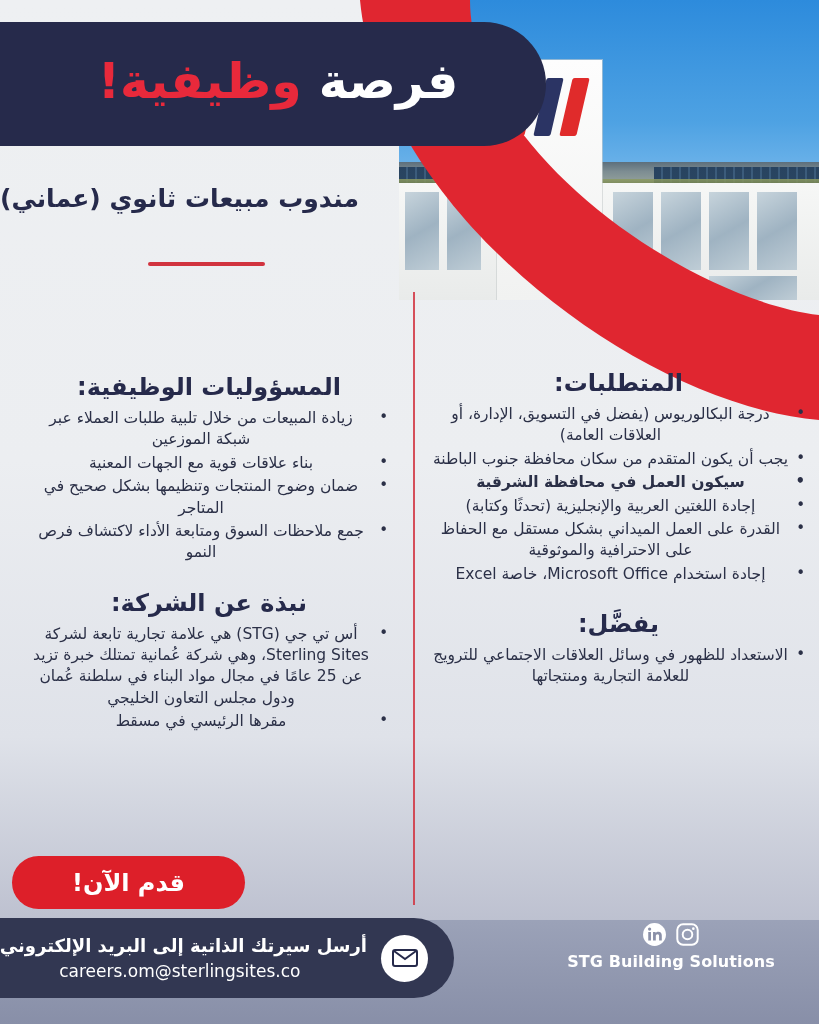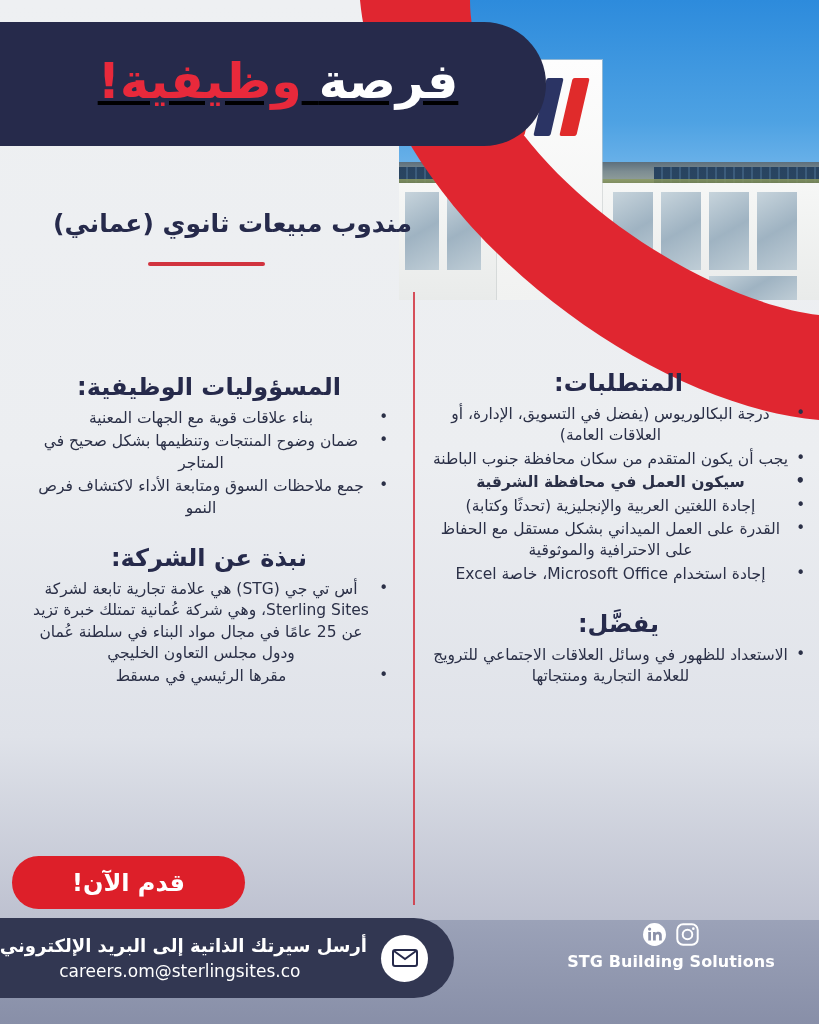--- a/index.html
+++ b/index.html
@@ -59,29 +59,28 @@
     background:#262a4b;
     border-radius:0 62px 62px 0;
     display:flex;align-items:center;justify-content:center;
     padding-left:20px;box-sizing:border-box;
     z-index:4;
   }
   .headline .txt{
     font-size:49px;font-weight:bold;letter-spacing:.5px;
     line-height:1;white-space:nowrap;
     transform:translateY(-3px);
-    text-decoration:underline;
   }
   .headline .w1{color:#ffffff;}
   .headline .w2{color:#e8293b;}
 
   
   .job-title{
-    position:absolute;top:209px;left:0;width:412px;
-    text-align:right;
+    position:absolute;top:184px;left:0;width:412px;
+    text-align:left;
     font-size:25px;font-weight:bold;color:#262a4b;
     z-index:3;
   }
   .title-rule{
     position:absolute;top:262px;left:148px;
     width:117px;height:4px;background:#d1333f;border-radius:2px;z-index:3;
   }
 
   
   .divider{
@@ -199,20 +198,21 @@
   </div>
 
   <div class="job-title">مندوب مبيعات ثانوي (عماني)</div>
   <div class="title-rule"></div>
 
   <div class="divider"></div>
 
   <div class="col col-left">
     <h2 class="sec">المسؤوليات الوظيفية:</h2>
     <ul class="bul">
+      <li>زيادة المبيعات من خلال تلبية طلبات العملاء عبر شبكة الموزعين</li>
       <li>بناء علاقات قوية مع الجهات المعنية</li>
       <li>ضمان وضوح المنتجات وتنظيمها بشكل صحيح في المتاجر</li>
       <li>جمع ملاحظات السوق ومتابعة الأداء لاكتشاف فرص النمو</li>
     </ul>
 
     <h2 class="sec mt">نبذة عن الشركة:</h2>
     <ul class="bul">
       <li>أس تي جي (STG) هي علامة تجارية تابعة لشركة Sterling Sites، وهي شركة عُمانية تمتلك خبرة تزيد عن 25 عامًا في مجال مواد البناء في سلطنة عُمان ودول مجلس التعاون الخليجي</li>
       <li>مقرها الرئيسي في مسقط</li>
     </ul>

